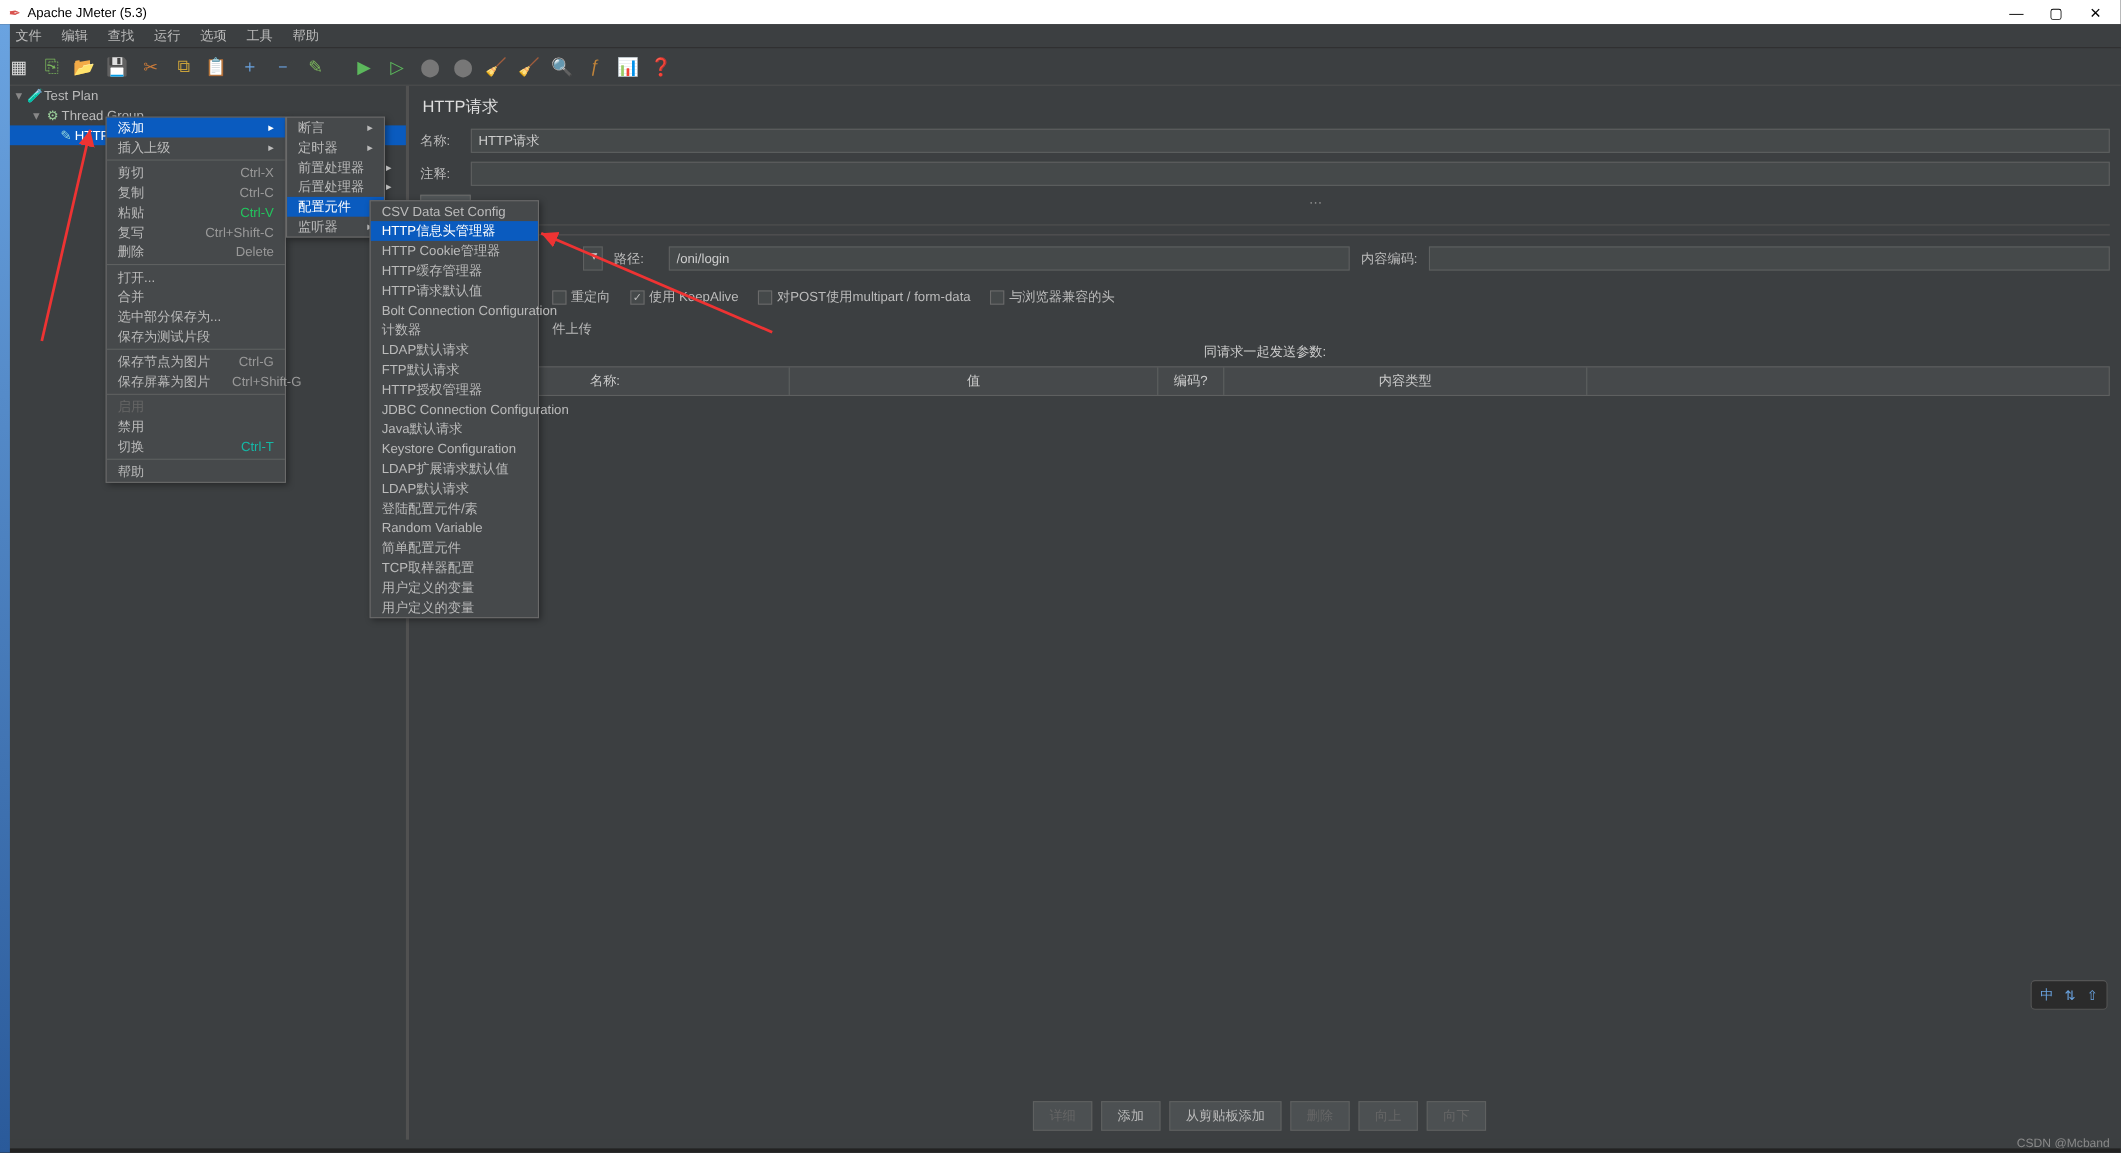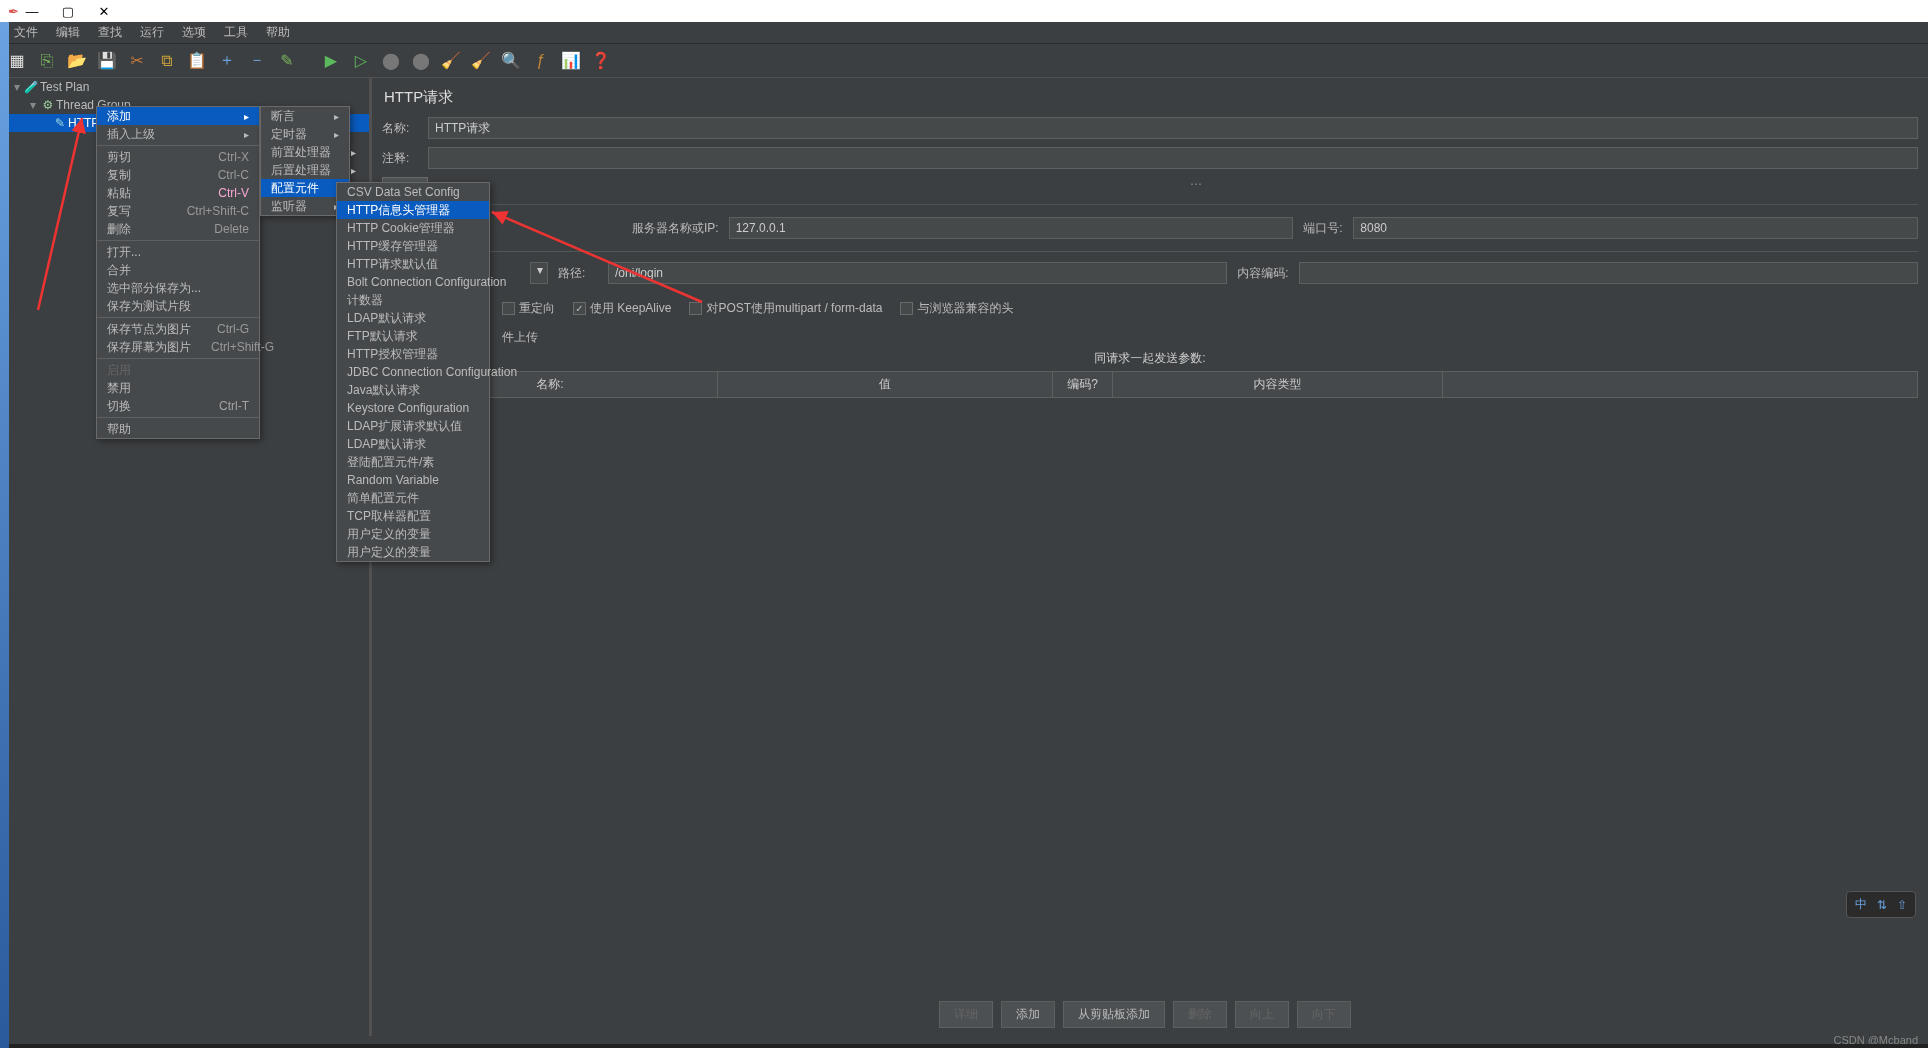--- a/index.html
+++ b/index.html
@@ -61,20 +61,21 @@
 .taskbar { position:absolute; bottom:0; left:0; right:0; height:4px; background:#222; }
 .leftedge { position:absolute; left:0; top:22px; bottom:0; width:9px; background:linear-gradient(#6aa3e0,#2a5a9a); z-index:300; }
 </style>
 </head>
 <body>
 
 <div class="leftedge"></div>
 
 <div class="titlebar">
   <span class="feather">✒</span>
+  <span class="title">Apache JMeter (5.3)</span>
   <div class="winbtns">
     <span class="winbtn">—</span>
     <span class="winbtn">▢</span>
     <span class="winbtn">✕</span>
   </div>
 </div>
 
 <div class="menubar">
   <span class="mitem">文件</span>
   <span class="mitem">编辑</span>
@@ -138,27 +139,20 @@
       <label>注释:</label>
       <input type="text" value="" style="">
     </div>
 
     <div class="tabs">
       <div class="tab active">基本</div>
       <div class="tab">高级</div>
       <div class="ellips">⋯</div>
     </div>
 
-    <div class="section formrow" style="gap:10px">
-      <span style="width:240px"></span>
-      <label>服务器名称或IP:</label>
-      <input type="text" class="inlineInput" style="width: 510px;" value="127.0.0.1">
-      <label>端口号:</label>
-      <input type="text" class="inlineInput" style="width: 226px;" value="8080">
-    </div>
     <div class="hr"></div>
 
     <div class="section formrow" style="gap:10px">
       <span style="width:138px"></span>
       <span class="inlineInput" style="width:18px;text-align:center">▾</span>
       <label>路径:</label>
       <input type="text" class="inlineInput" style="width: 730px;" value="/oni/login">
       <label>内容编码:</label>
       <input type="text" class="inlineInput" style="width: 118px;" value="">
     </div>
@@ -216,21 +210,21 @@
     <div class="ci">
       <span>剪切</span>
       <span style="color: rgb(153, 153, 153);">Ctrl-X</span>
     </div>
     <div class="ci">
       <span>复制</span>
       <span style="color: rgb(153, 153, 153); text-align: right;">Ctrl-C</span>
     </div>
     <div class="ci">
       <span>粘贴</span>
-      <span style="color: #f9a8d4;">Ctrl-V</span>
+      <span style="color: #22c55e;">Ctrl-V</span>
     </div>
     <div class="ci">
       <span>复写</span>
       <span style="color: rgb(153, 153, 153);">Ctrl+Shift-C</span>
     </div>
     <div class="ci">
       <span>删除</span>
       <span style="color: rgb(153, 153, 153);">Delete</span>
     </div>
     <div class="sep"></div>
@@ -263,21 +257,21 @@
     <div class="ci dis">
       <span>启用</span>
       <span style="color: rgb(153, 153, 153);"></span>
     </div>
     <div class="ci">
       <span>禁用</span>
       <span style="color: rgb(153, 153, 153);"></span>
     </div>
     <div class="ci">
       <span>切换</span>
-      <span style="color: #a3a3a3;">Ctrl-T</span>
+      <span style="color: #14b8a6;">Ctrl-T</span>
     </div>
     <div class="sep"></div>
     <div class="ci">
       <span>帮助</span>
       <span style="color: rgb(153, 153, 153);"></span>
     </div>
   </div>
 
 <div class="ctxmenu" id="ctx2" style="left:260px; top:106px; width:90px">
     <div class="ci">

